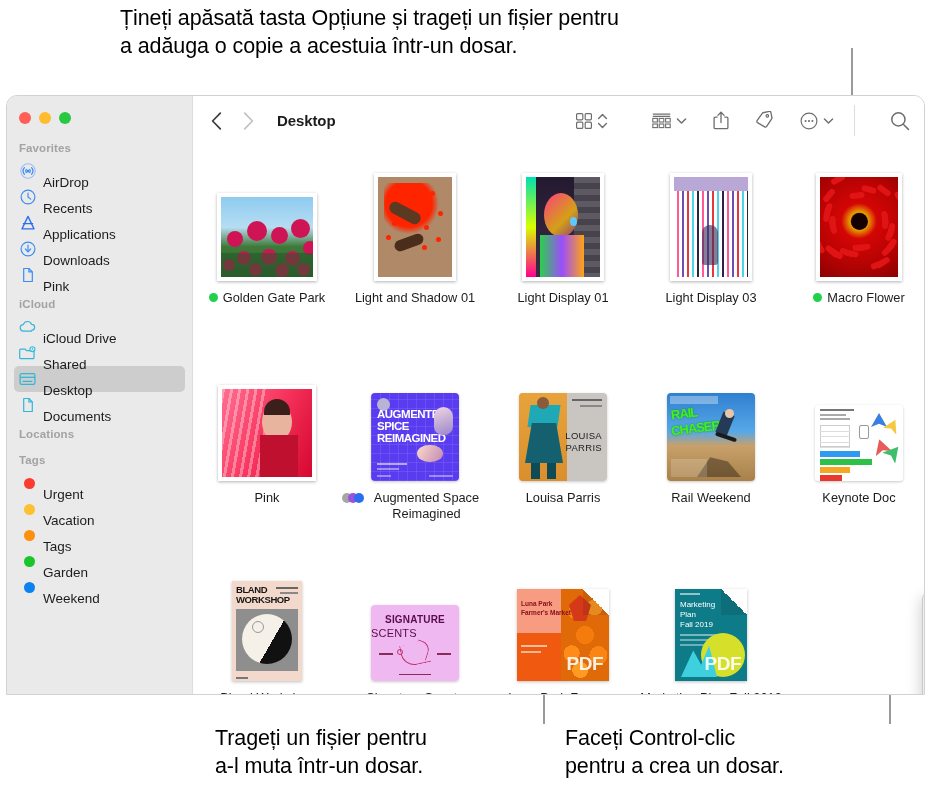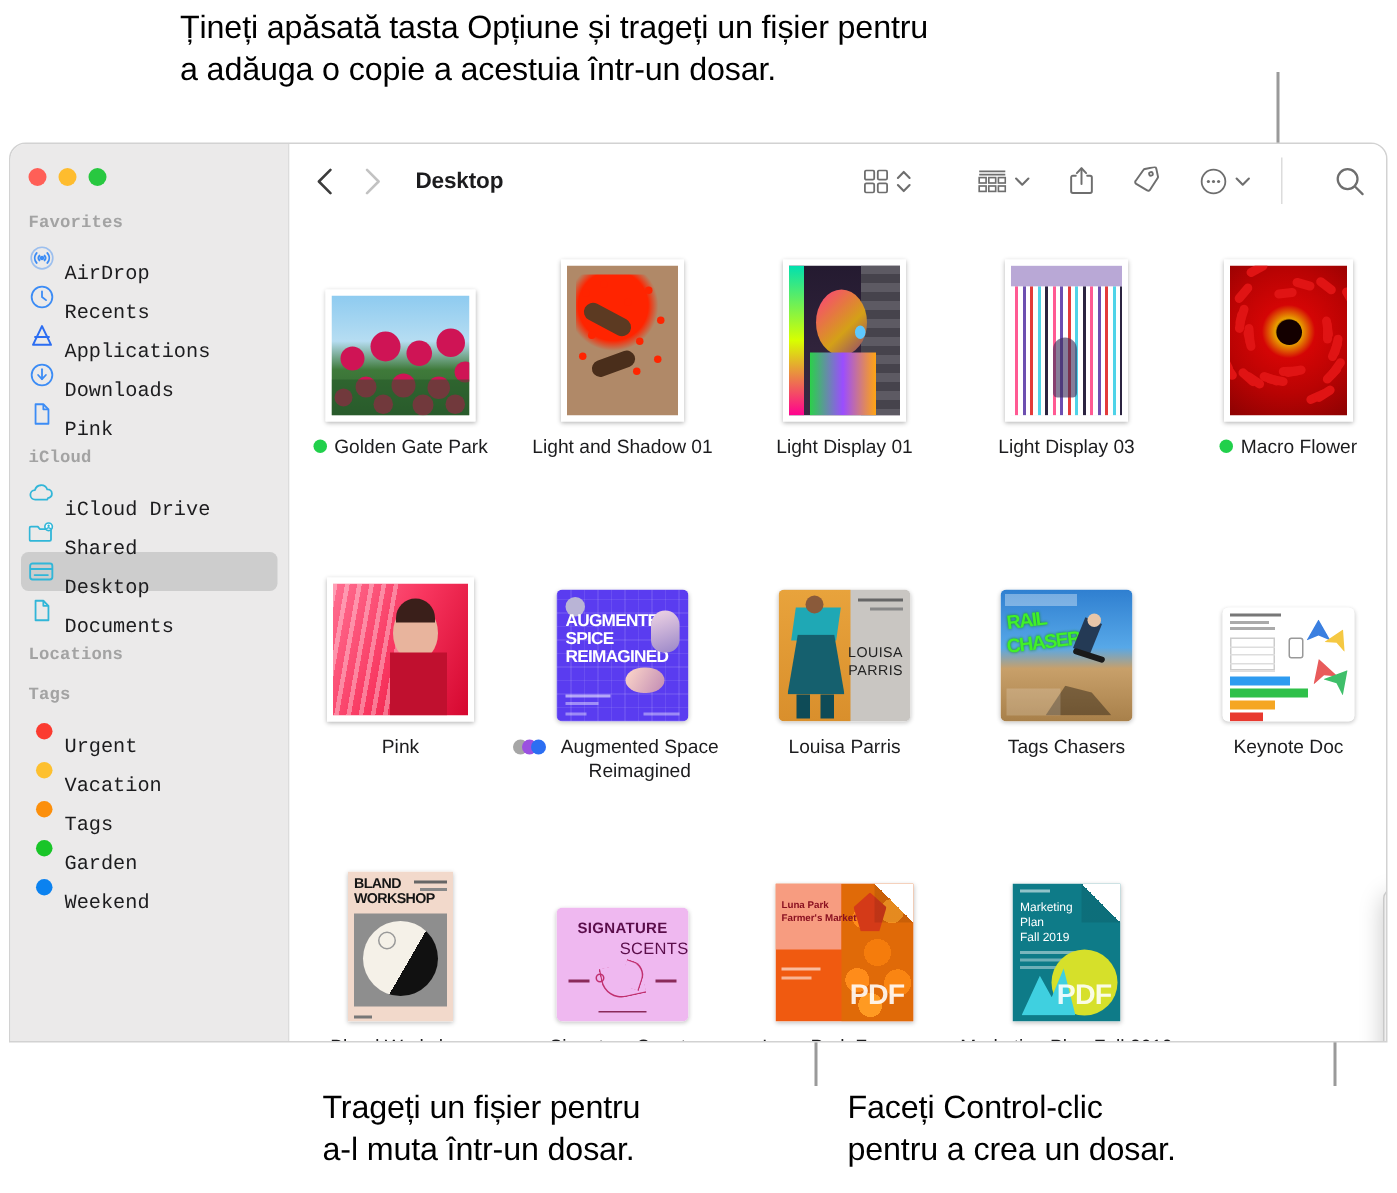--- a/index.html
+++ b/index.html
@@ -46,21 +46,20 @@
   }
 
   
   #sidebar {
     width: 186px;
     background: #ebeaea;
     border-right: 1px solid #dcdcdc;
     padding-top: 8px;
     flex-shrink: 0;
     position: relative;
-    font-family: Liberation Mono, monospace;
   }
   #traffic-lights {
     display: flex; gap: 8px;
     padding: 8px 0 0 12px;
     margin-bottom: 18px;
   }
   .tl { width: 12px; height: 12px; border-radius: 50%; }
   .tl.red    { background: #ff5f57; }
   .tl.yellow { background: #febc2e; }
   .tl.green  { background: #28c840; }
@@ -698,21 +697,21 @@
         <div class="art-txt" style="left:4px;top:28px;font-size:13px;color:#41f028;letter-spacing:-1px;transform:rotate(-7deg);text-shadow:0 0 2px #1a8a12">CHASERS</div>
         <div style="position:absolute;left:52px;top:20px;width:12px;height:22px;background:#243a55;transform:rotate(22deg)"></div>
         <div style="position:absolute;left:58px;top:16px;width:9px;height:9px;border-radius:50%;background:#e8c6a8"></div>
         <div style="position:absolute;left:48px;top:42px;width:22px;height:4px;border-radius:2px;background:#1a1a1a;transform:rotate(18deg)"></div>
         <div style="position:absolute;left:30px;top:62px;width:44px;height:22px;background:rgba(40,30,20,.45);clip-path:polygon(0 100%,30% 10%,70% 30%,100% 100%)"></div>
         <div style="position:absolute;left:4px;bottom:4px;width:36px;height:18px;background:rgba(255,255,255,.18)"></div>
       </div>
             </div>
           </div>
           <div class="file-label-row">
-            <span class="file-label">Tags Chasers</span>
+            <span class="file-label">Rail Weekend</span>
           </div>
         </div>
         <div class="file-item">
           <div class="thumb-box">
             <div class="thumb flat">
               <div class="art" style="width:88px;height:76px;background:#fff">
         <div style="position:absolute;left:5px;top:4px;width:34px;height:2px;background:#777"></div>
         <div style="position:absolute;left:5px;top:9px;width:26px;height:1.5px;background:#aaa"></div>
         <div style="position:absolute;left:5px;top:13px;width:30px;height:1.5px;background:#aaa"></div>
         <div style="position:absolute;left:5px;top:20px;width:30px;height:22px;border:1px solid #ccc"></div>
@@ -753,21 +752,21 @@
           </div>
           <div class="file-label-row">
             <span class="file-label">Bland Workshop</span>
           </div>
         </div>
         <div class="file-item">
           <div class="thumb-box">
             <div class="thumb flat">
               <div class="art" style="width:88px;height:76px;background:#efb8f0">
         <div class="art-txt" style="left:0;right:0;top:10px;font-size:10px;color:#5a0d4a;text-align:center;font-weight:bold;letter-spacing:.2px">SIGNATURE</div>
-        <div class="art-txt" style="left:0;right:0;top:23px;font-size:11px;color:#5a0d4a;text-align:right;font-weight:normal;letter-spacing:.2px">SCENTS</div>
+        <div class="art-txt" style="left:0;right:0;top:23px;font-size:11px;color:#5a0d4a;text-align:left;font-weight:normal;letter-spacing:.2px">SCENTS</div>
         <div style="position:absolute;left:30px;top:38px;width:28px;height:22px;border-left:1.4px solid #c0306f;border-bottom:1.4px solid #c0306f;border-radius:0 0 0 14px;transform:rotate(-12deg)"></div>
         <div style="position:absolute;left:44px;top:36px;width:14px;height:18px;border-top:1.4px solid #c0306f;border-right:1.4px solid #c0306f;border-radius:0 10px 0 0;transform:rotate(18deg)"></div>
         <div style="position:absolute;left:26px;top:44px;width:6px;height:6px;border-radius:50%;border:1.3px solid #c0306f"></div>
         <div style="position:absolute;left:8px;top:48px;width:14px;height:1.5px;background:#8a2a5a"></div>
         <div style="position:absolute;right:8px;top:48px;width:14px;height:1.5px;background:#8a2a5a"></div>
         <div style="position:absolute;left:0;right:0;bottom:6px;height:1.5px;margin:0 28px;background:#8a2a5a"></div>
       </div>
             </div>
           </div>
           <div class="file-label-row">

